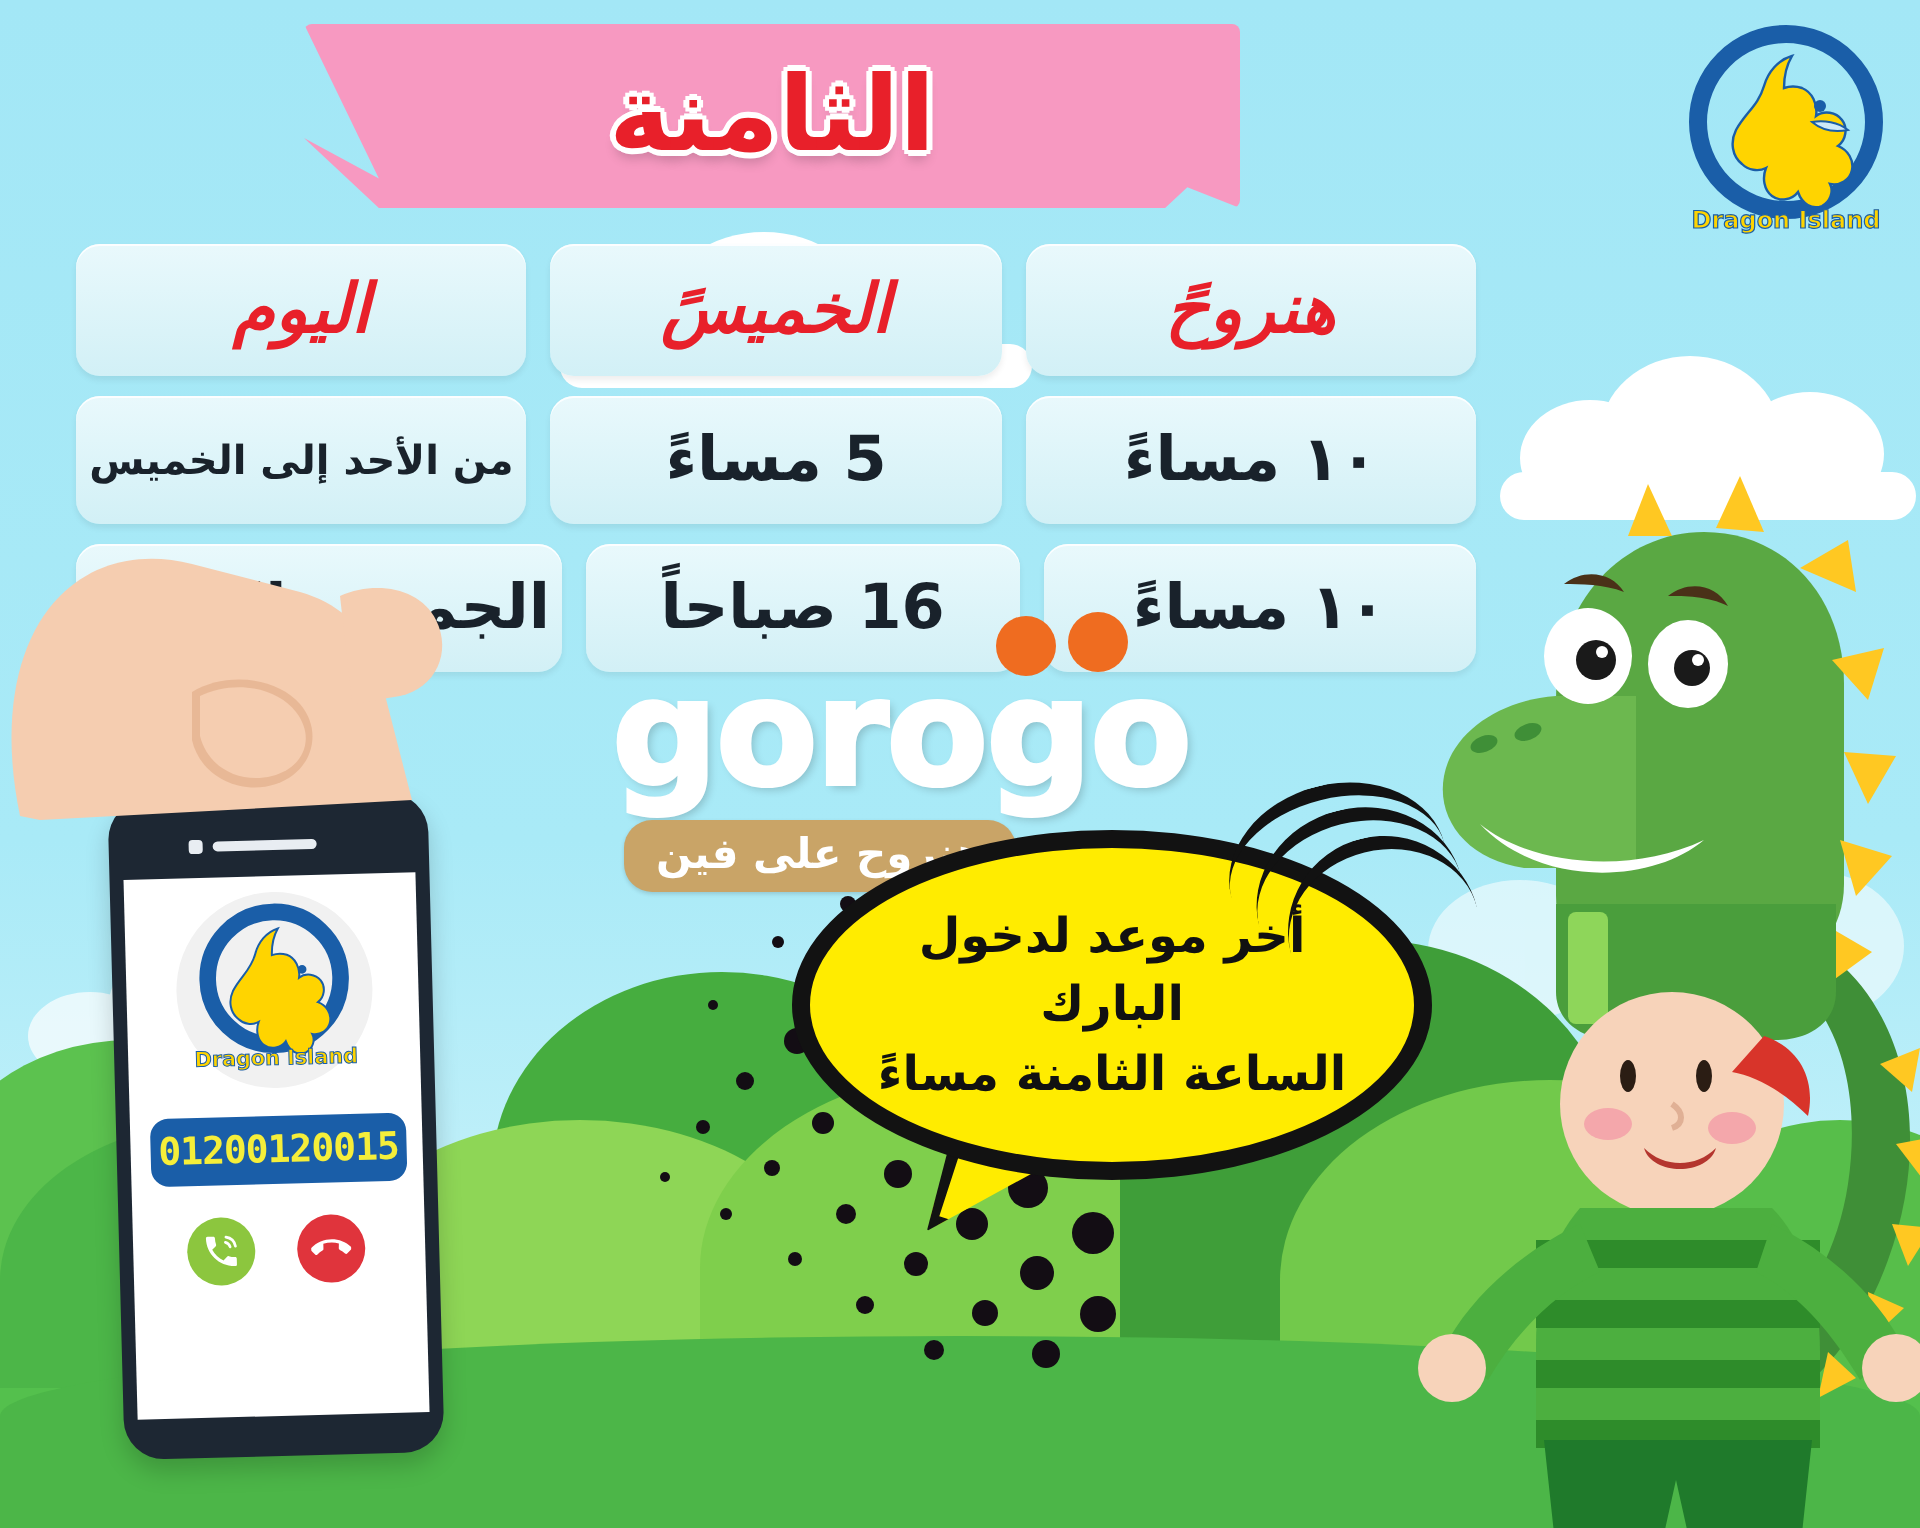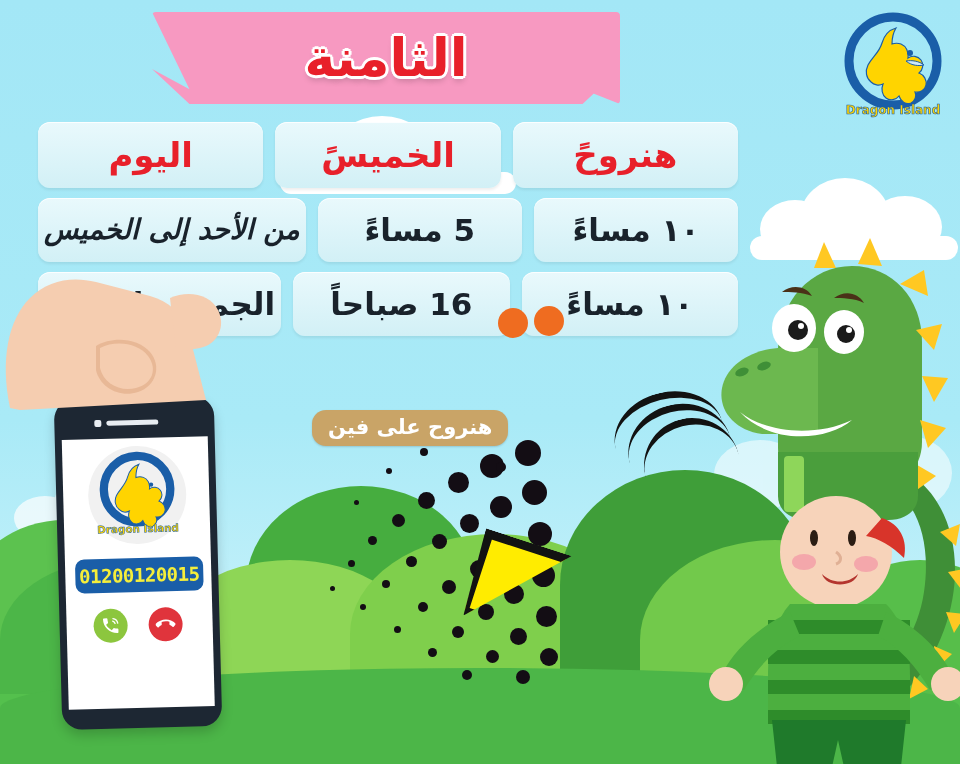--- a/index.html
+++ b/index.html
@@ -51,24 +51,24 @@
   .table{position:absolute;left:38px;top:122px;width:700px;}
   .trow{display:flex;flex-direction:row-reverse;gap:12px;margin-bottom:10px;}
   .cell{
     flex:1 1 0;height:64px;border-radius:12px;
     background:linear-gradient(180deg,#e9f9fc 0%,#d2f0f6 100%);
     box-shadow:0 2px 3px rgba(0,0,0,.07), inset 0 1px 0 rgba(255,255,255,.85);
     display:flex;align-items:center;justify-content:center;
     text-align:center;
     position:relative;
   }
-  .head-cell{height:66px;}
+  .head-cell{height:66px;font-style:italic;}
   .head-cell .txt{font-size:34px;font-weight:bold;color:#e8202a;}
   .body-cell .txt{font-size:31px;font-weight:bold;color:#19222b;}
-  .body-cell .txt.small{font-size:28px;font-style:italic;}
+  .body-cell .txt.small{font-size:20px;}
   .cell .txt{line-height:1;padding:0 6px;white-space:nowrap;}
 
   
   .watermark{position:absolute;left:306px;top:330px;width:346px;height:120px;pointer-events:none;}
   .wm-text{
     position:absolute;left:0;top:0;width:346px;
     font-family:"DejaVu Sans","Liberation Sans",sans-serif;
     font-size:74px;font-weight:bold;color:#ffffff;
     letter-spacing:-1px;line-height:1;
     text-shadow:0 0 0 #fff, 2px 2px 4px rgba(0,0,0,.18);
@@ -261,24 +261,31 @@
       </div>
       <div class="cell body-cell">
         <span class="txt">١٠ مساءً</span>
       </div>
     </div>
   </div>
 
   <div class="watermark">
     <div class="wm-dot" style="left:192px;top:-22px;"></div>
     <div class="wm-dot" style="left:228px;top:-24px;"></div>
+    <div class="wm-text">gorogo</div>
     <div class="wm-tag">هنروح على فين</div>
   </div>
 
   <div class="bubble-tail"></div>
+  <div class="bubble">
+    <div class="bubble-text">
+      <div>أخر موعد لدخول البارك</div>
+      <div>الساعة الثامنة مساءً</div>
+    </div>
+  </div>
   <div class="motion" style="left:614px;top:392px;width:110px;height:80px;transform:rotate(-14deg);"></div>
   <div class="motion" style="left:628px;top:404px;width:104px;height:86px;transform:rotate(-14deg);"></div>
   <div class="motion" style="left:644px;top:418px;width:96px;height:88px;transform:rotate(-14deg);"></div>
 
   <div class="phone">
     <div class="phone-body"></div>
     <div class="phone-cam"></div>
     <div class="phone-speaker"></div>
     <div class="phone-screen">
       <div class="phone-logo">

